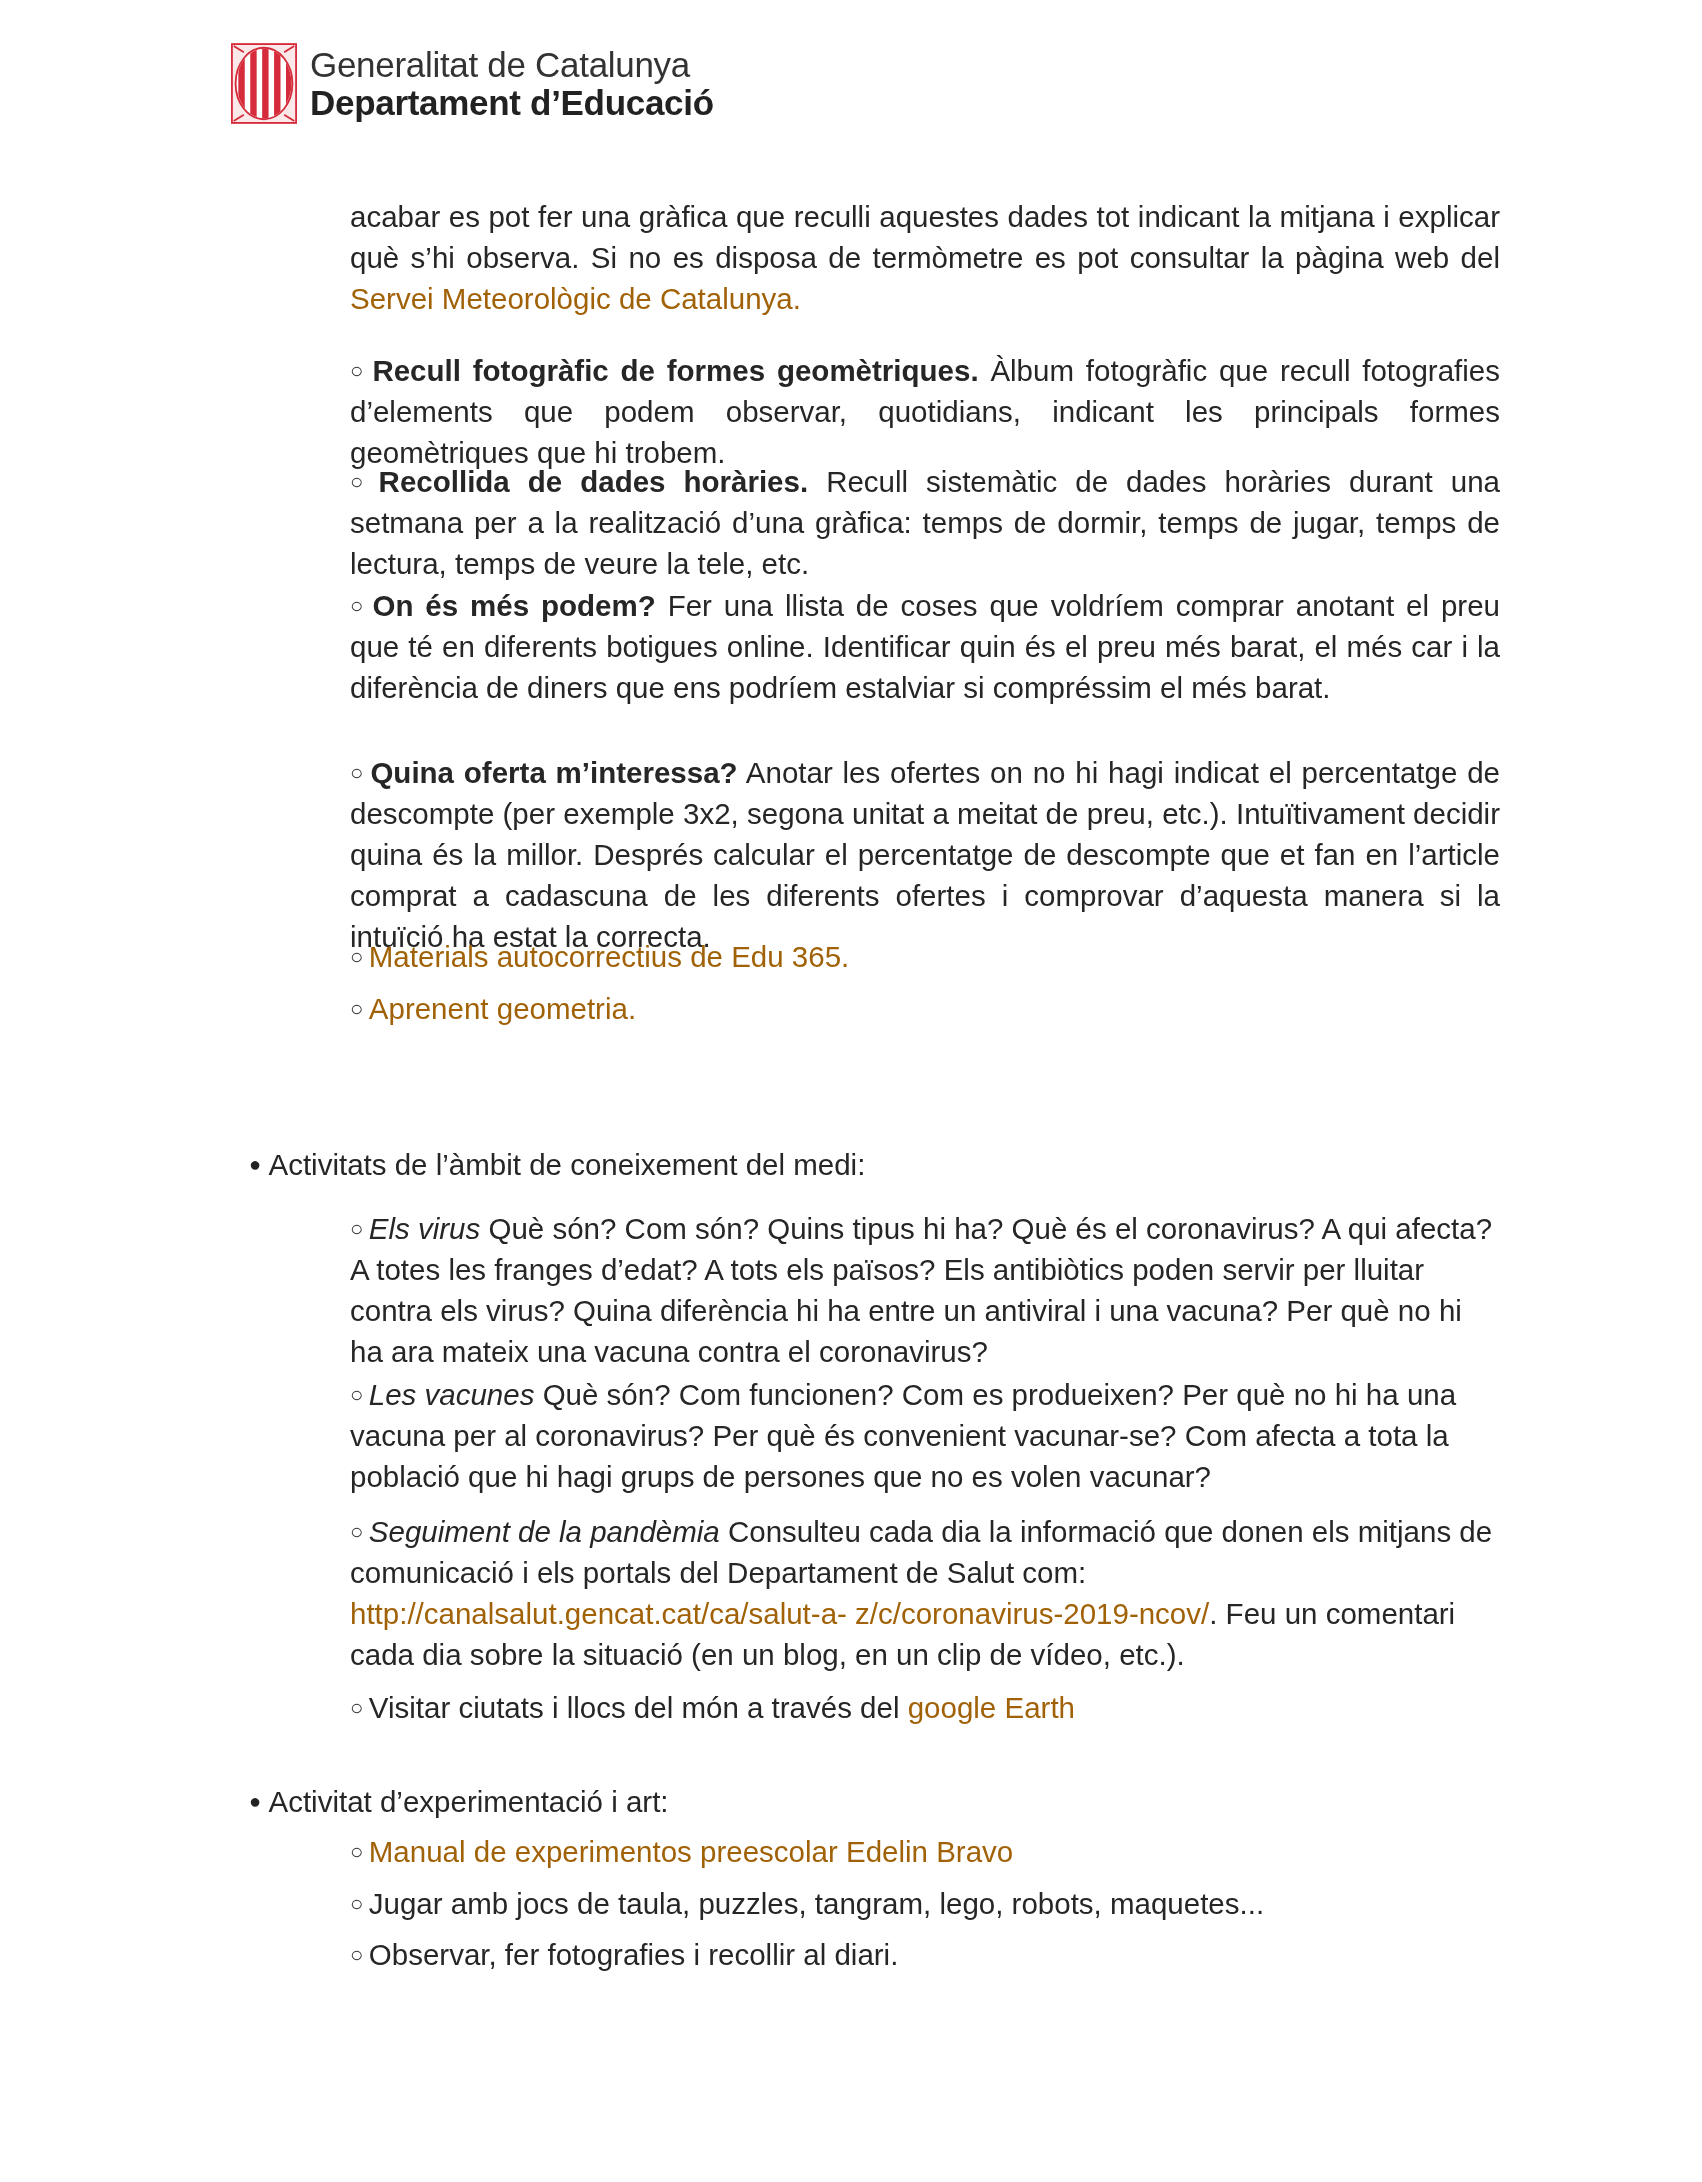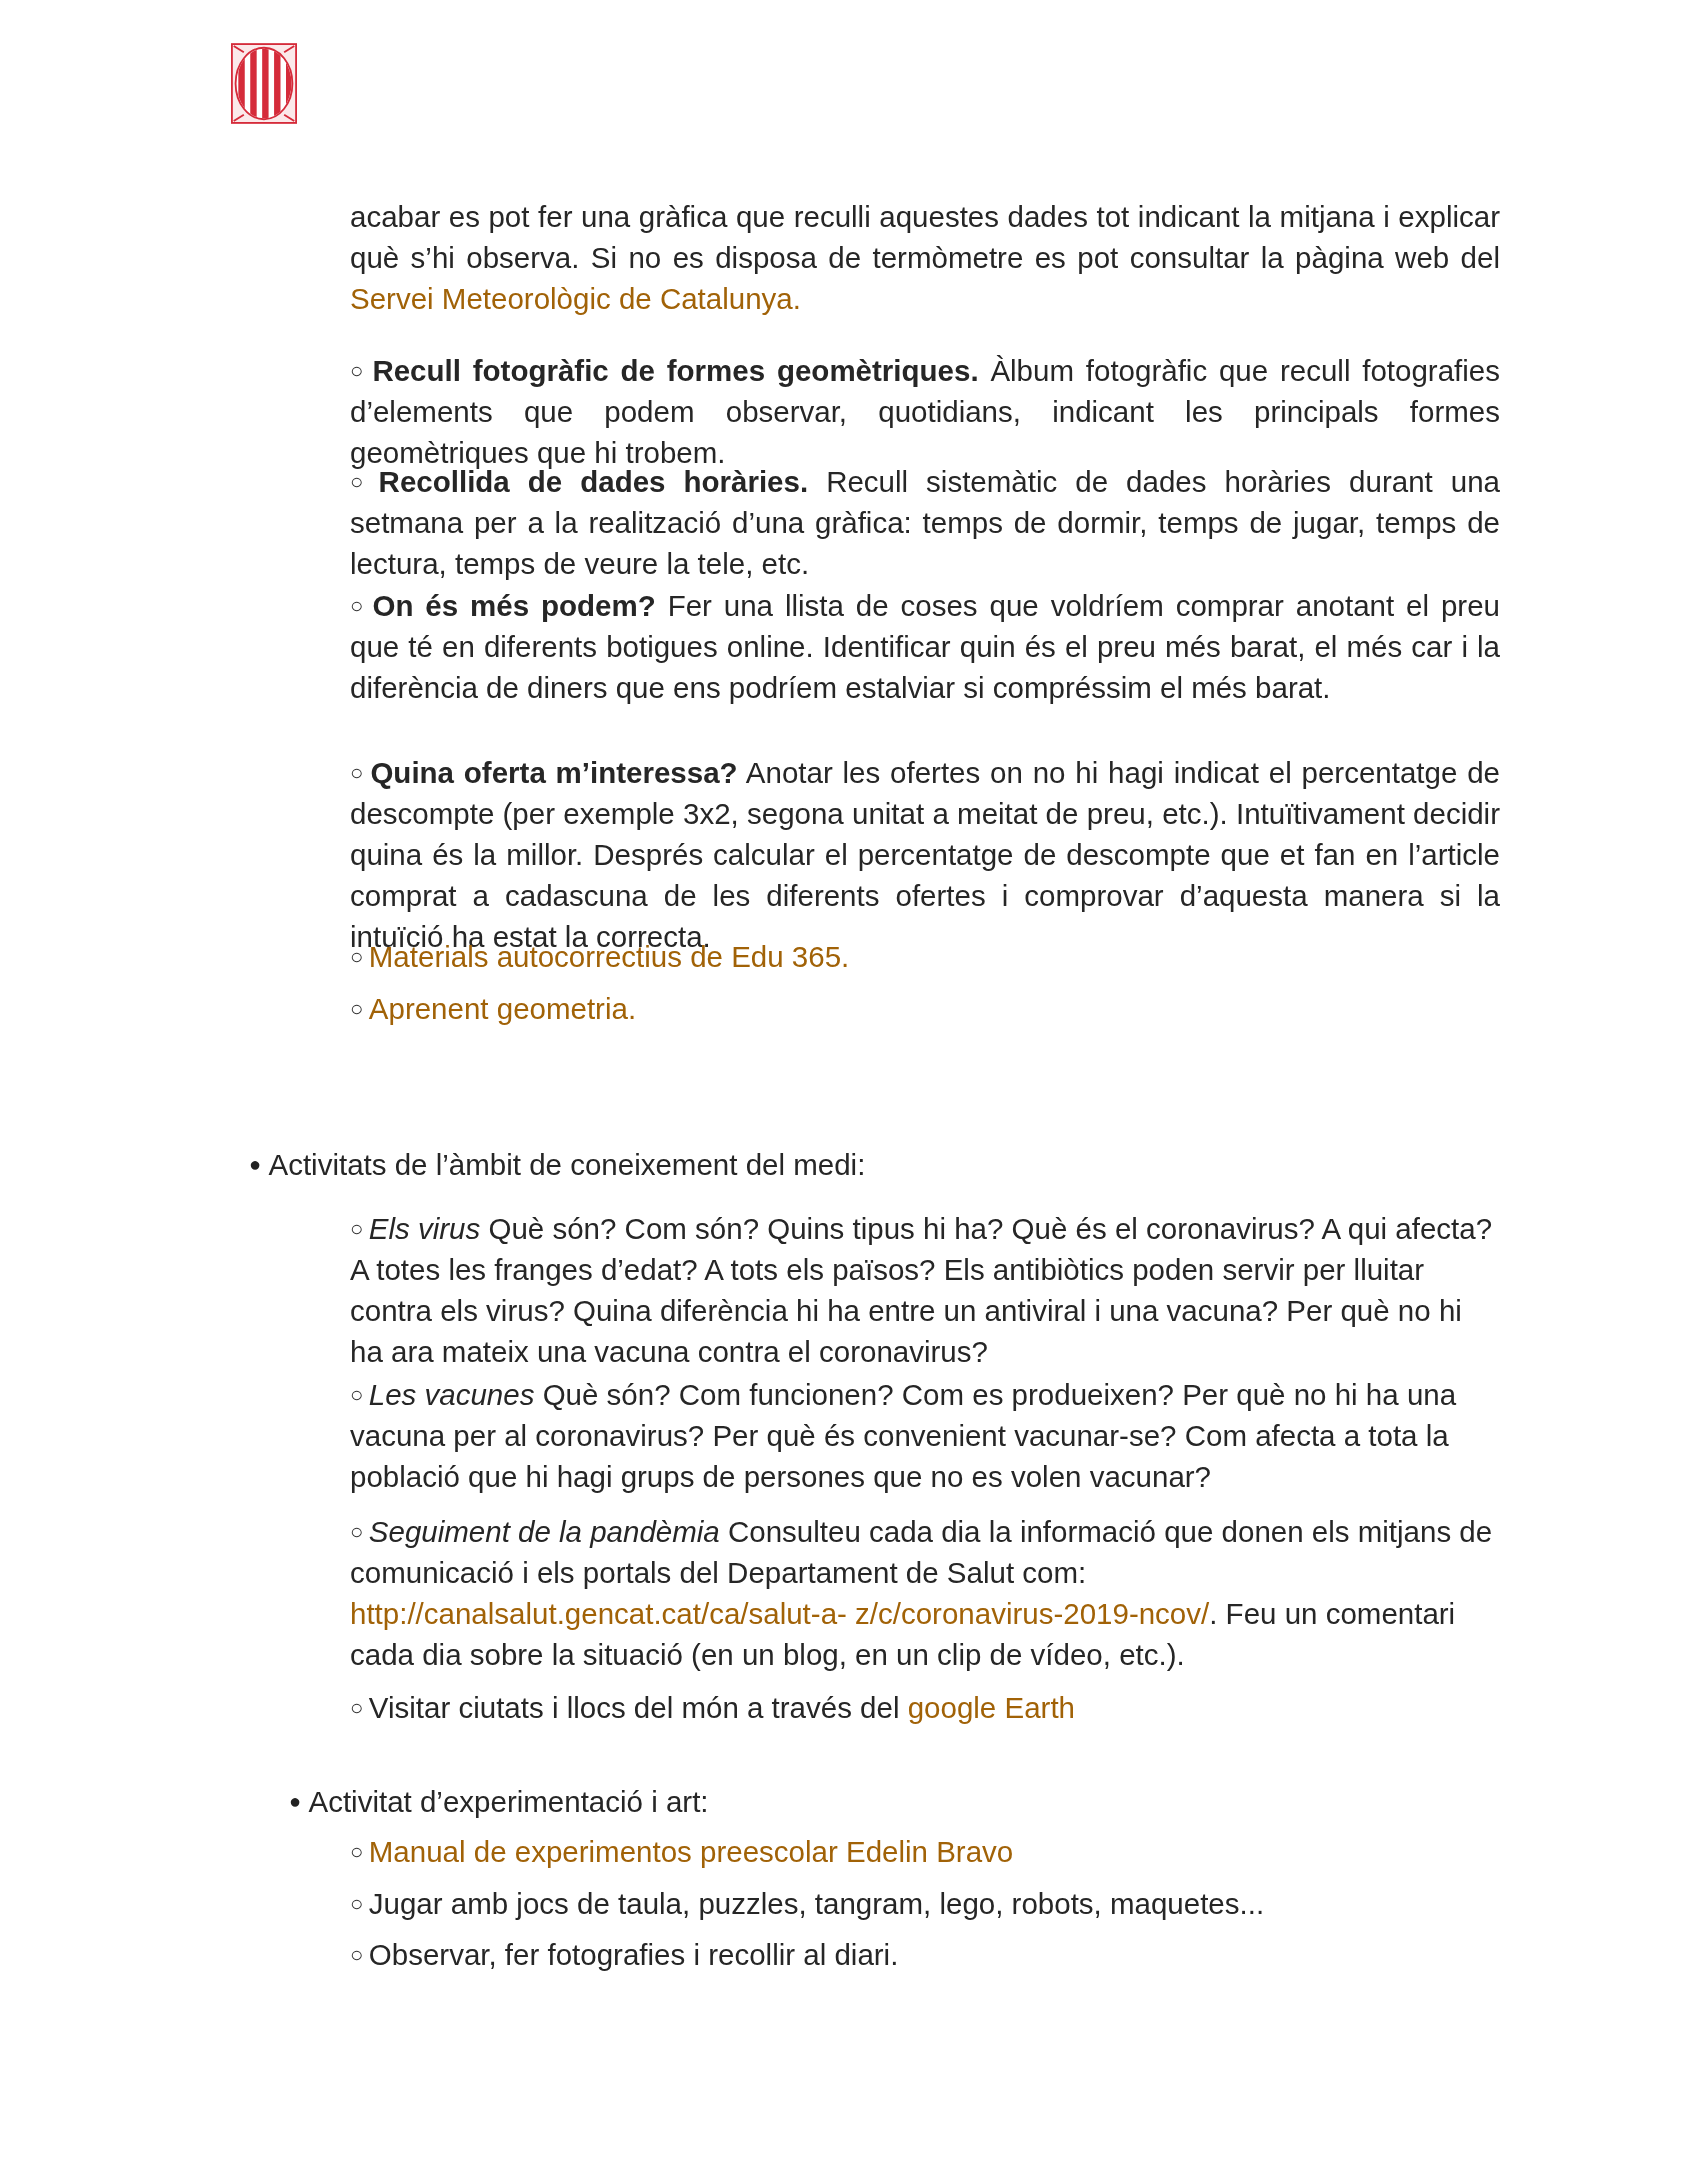--- a/index.html
+++ b/index.html
@@ -45,20 +45,24 @@
       </defs>
     <ellipse cx="36" cy="44" rx="31" ry="39" fill="#ffffff" stroke="#d52b3a" stroke-width="2"></ellipse>
     <g clip-path="url(#oc)" fill="#d52b3a">
       <rect x="8" y="0" width="7" height="88"></rect>
       <rect x="21" y="0" width="7" height="88"></rect>
       <rect x="34" y="0" width="7" height="88"></rect>
       <rect x="47" y="0" width="7" height="88"></rect>
       <rect x="60" y="0" width="7" height="88"></rect>
     </g>
   </svg>
+  <div class="logo-text">
+    <span class="logo-line1">Generalitat de Catalunya</span>
+    <span class="logo-line2">Departament d’Educació</span>
+  </div>
 </div>
 
 <div class="content">
 
   <div class="para indent" style="top:196px;">
     <span>acabar es pot fer una gràfica que reculli aquestes dades tot indicant la mitjana i explicar què s’hi observa. Si no es disposa de termòmetre es pot consultar la pàgina web del </span><a class="link" href="#">Servei Meteorològic de Catalunya.</a>
   </div>
 
   <div class="para indent" style="top:329px;margin-top:21px;">
     <span class="circ">○</span><span class="b">Recull fotogràfic de formes geomètriques.</span><span> Àlbum fotogràfic que recull fotografies d’elements que podem observar, quotidians, indicant les principals formes geomètriques que hi trobem.</span>
@@ -97,21 +101,21 @@
   </div>
 
   <div class="para bullet-l2" style="top:1511px;">
     <span class="circ">○</span><span class="i">Seguiment de la pandèmia</span><span> Consulteu cada dia la informació que donen els mitjans de comunicació i els portals del Departament de Salut com: </span><a class="link" href="#">http://canalsalut.gencat.cat/ca/salut-a- z/c/coronavirus-2019-ncov/</a><span>. Feu un comentari cada dia sobre la situació (en un blog, en un clip de vídeo, etc.).</span>
   </div>
 
   <div class="para bullet-l2" style="top:1687px;">
     <span class="circ">○</span><span>Visitar ciutats i llocs del món a través del </span><a class="link" href="#">google Earth</a>
   </div>
 
-  <div class="para bullet-l1 left" style="top:1781px;margin-left:40px;">
+  <div class="para bullet-l1 left" style="top:1781px;">
     <span class="dot">●</span><span>Activitat d’experimentació i art:</span>
   </div>
 
   <div class="para bullet-l2" style="top:1831px;">
     <span class="circ">○</span><a class="link" href="#">Manual de experimentos preescolar Edelin Bravo</a>
   </div>
 
   <div class="para bullet-l2" style="top:1883px;">
     <span class="circ">○</span><span>Jugar amb jocs de taula, puzzles, tangram, lego, robots, maquetes...</span>
   </div>

